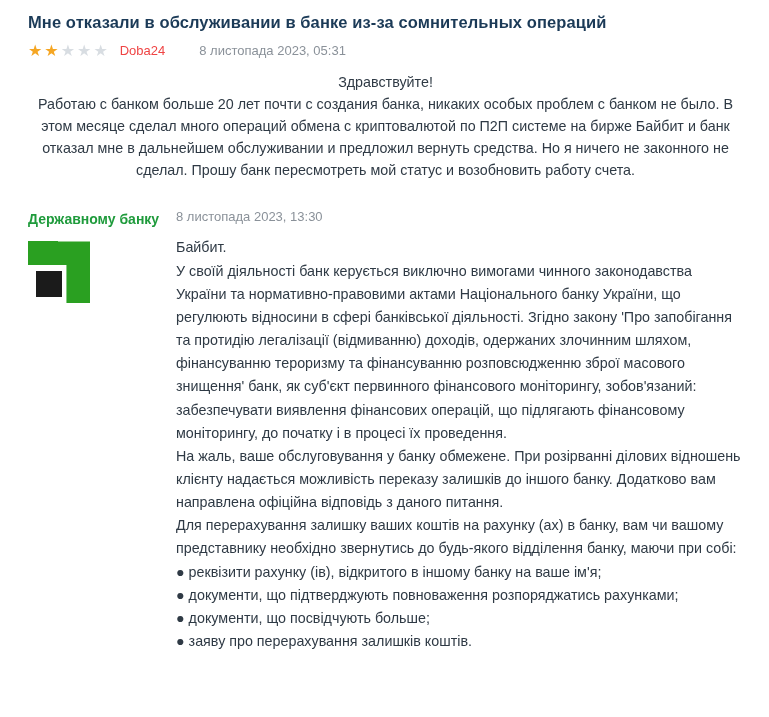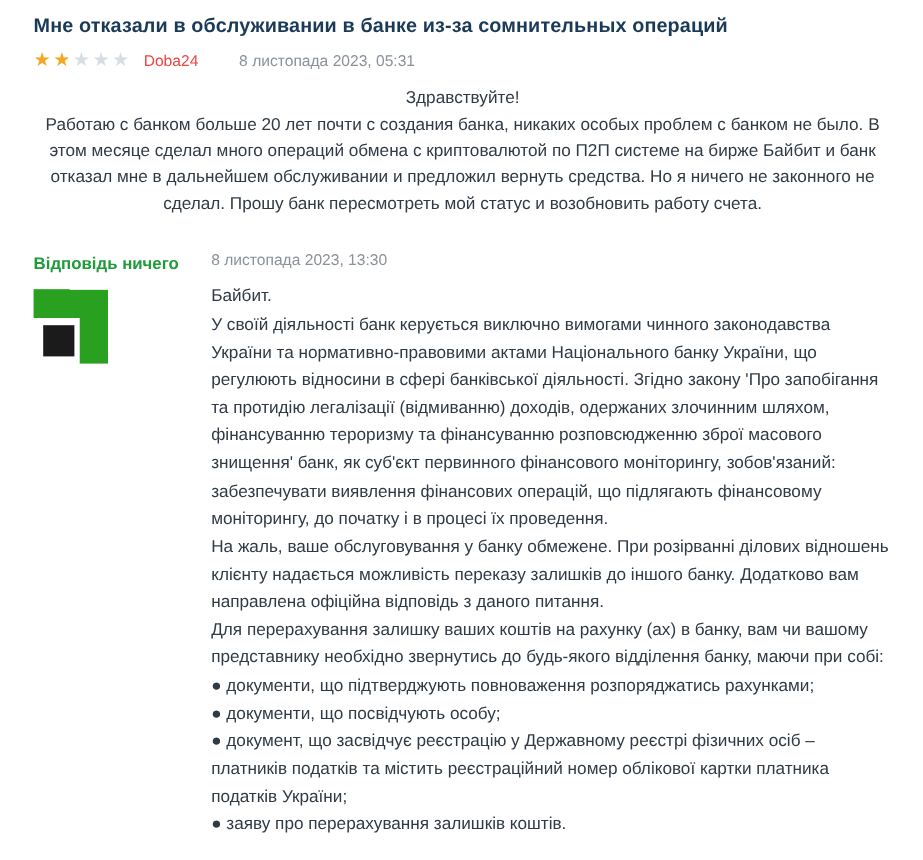--- a/index.html
+++ b/index.html
@@ -138,35 +138,35 @@
     <div class="review-date">8 листопада 2023, 05:31</div>
   </div>
 
   <div class="review-body">
     <p>Здравствуйте!</p>
     <p>Работаю с банком больше 20 лет почти с создания банка, никаких особых проблем с банком не было. В этом месяце сделал много операций обмена с криптовалютой по П2П системе на бирже Байбит и банк отказал мне в дальнейшем обслуживании и предложил вернуть средства. Но я ничего не законного не сделал. Прошу банк пересмотреть мой статус и возобновить работу счета.</p>
   </div>
 
   <div class="bank-answer">
     <div class="answer-left">
-      <div class="answer-label">Відповідь ничего</div>
+      <div class="answer-label">Державному банку</div>
       <div class="bank-logo">
         <div class="logo-green"></div>
         <div class="logo-green2"></div>
         <div class="logo-black"></div>
       </div>
     </div>
     <div class="answer-right">
       <div class="answer-date">8 листопада 2023, 13:30</div>
       <div class="answer-body">
         <p>Байбит.</p>
         <p>У своїй діяльності банк керується виключно вимогами чинного законодавства України та нормативно-правовими актами Національного банку України, що регулюють відносини в сфері банківської діяльності. Згідно закону 'Про запобігання та протидію легалізації (відмиванню) доходів, одержаних злочинним шляхом, фінансуванню тероризму та фінансуванню розповсюдженню зброї масового знищення' банк, як суб'єкт первинного фінансового моніторингу, зобов'язаний: забезпечувати виявлення фінансових операцій, що підлягають фінансовому моніторингу, до початку і в процесі їх проведення.</p>
         <p>На жаль, ваше обслуговування у банку обмежене. При розірванні ділових відношень клієнту надається можливість переказу залишків до іншого банку. Додатково вам направлена офіційна відповідь з даного питання.</p>
         <p>Для перерахування залишку ваших коштів на рахунку (ах) в банку, вам чи вашому представнику необхідно звернутись до будь-якого відділення банку, маючи при собі:</p>
+        <p class="bullet">● реквізити рахунку (ів), відкритого в іншому банку на ваше ім'я;</p>
         <p class="bullet">● документи, що підтверджують повноваження розпоряджатись рахунками;</p>
-        <p class="bullet">● документи, що посвідчують особу;</p>
-        <p class="bullet">● документ, що засвідчує реєстрацію у Державному реєстрі фізичних осіб – платників податків та містить реєстраційний номер облікової картки платника податків України;</p>
+        <p class="bullet">● документи, що посвідчують больше;</p>
         <p class="bullet">● заяву про перерахування залишків коштів.</p>
       </div>
     </div>
   </div>
 
 </div>
 
 </body></html>

